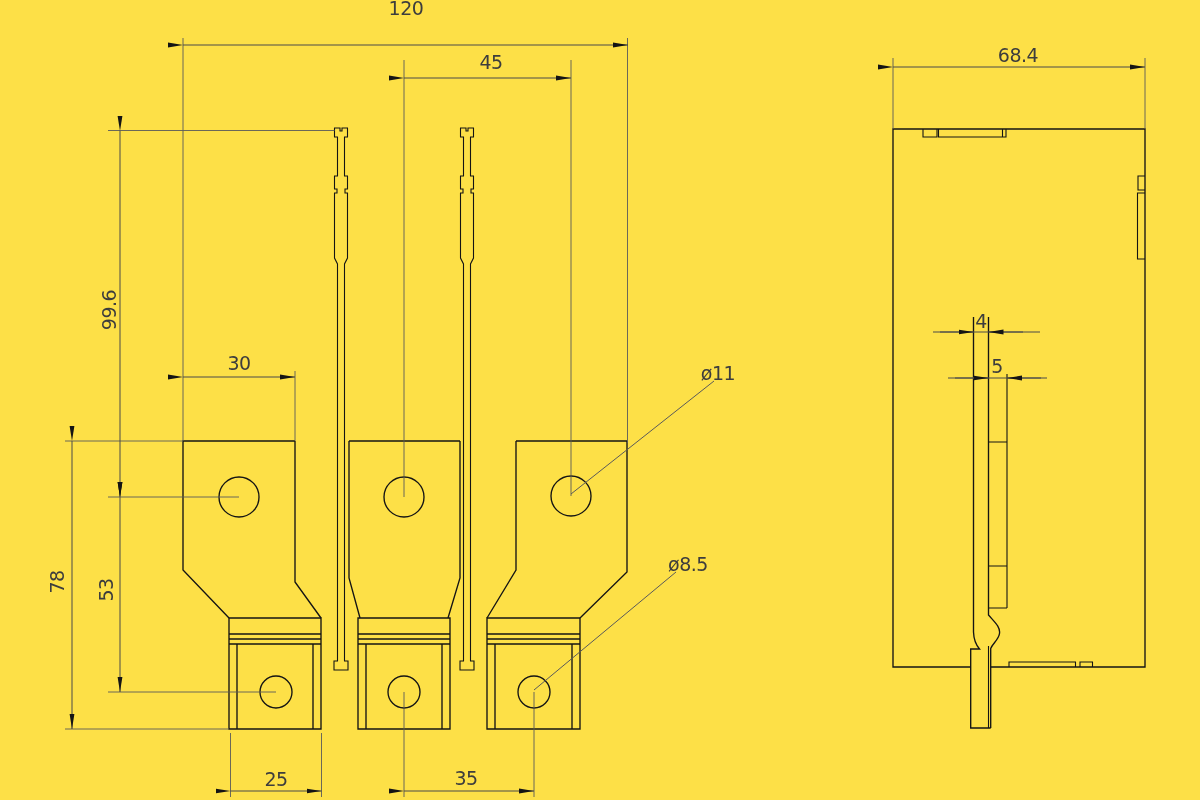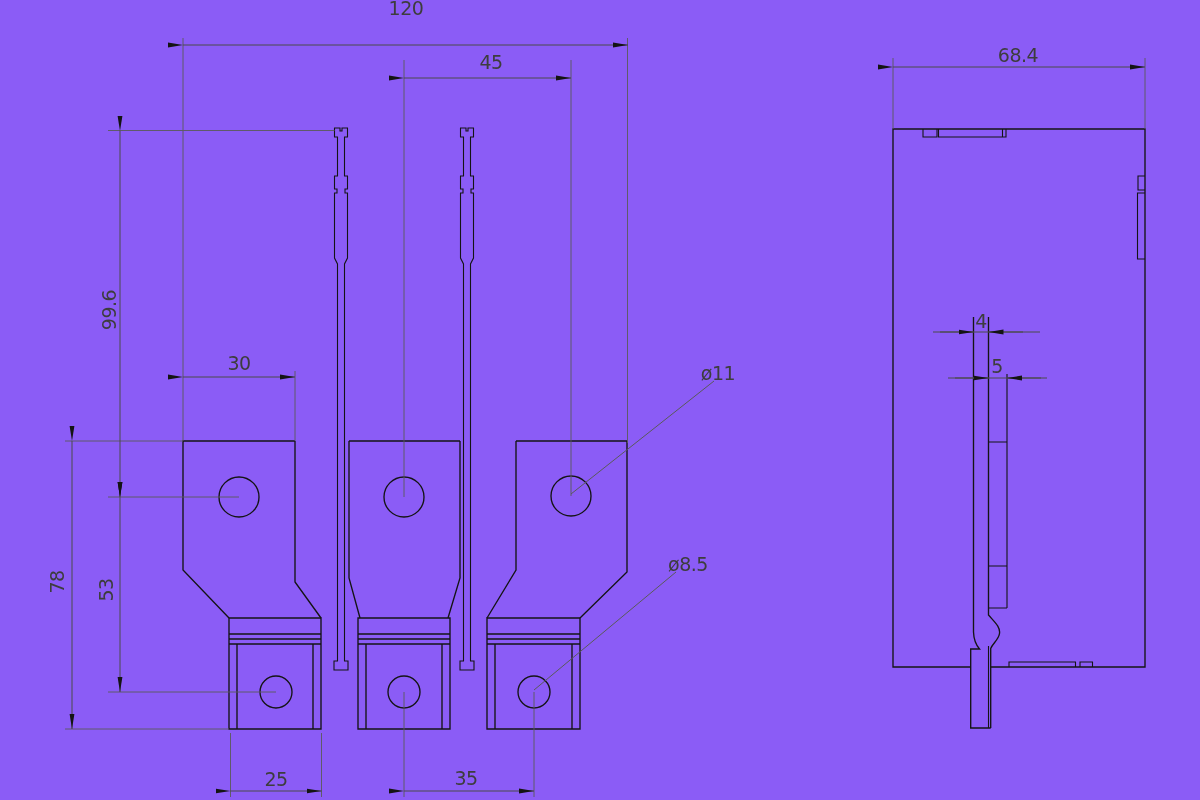--- a/index.html
+++ b/index.html
@@ -1,19 +1,19 @@
 <!DOCTYPE html>
 <html><head>
 <meta charset="utf-8">
 <style>
   html,body{margin:0;padding:0;background:#ffffff;}
   .sheet{
     position:relative;
     width:1200px;height:800px;
-    background:#8b5cf6;
+    background:#fde047;
     font-family:"DejaVu Sans", sans-serif;
     overflow:hidden;
   }
   svg{display:block;}
   .geo{stroke:#141414;stroke-width:1.35;fill:none;stroke-linejoin:miter;stroke-linecap:butt;}
   .geo-thin{stroke:#141414;stroke-width:1.1;fill:none;}
   .dim{stroke:#4a4a4a;stroke-width:1;fill:none;}
   .ext{stroke:#5a5a5a;stroke-width:0.9;fill:none;}
   .leader{stroke:#5a5a5a;stroke-width:1;fill:none;}
   .dimtext{

